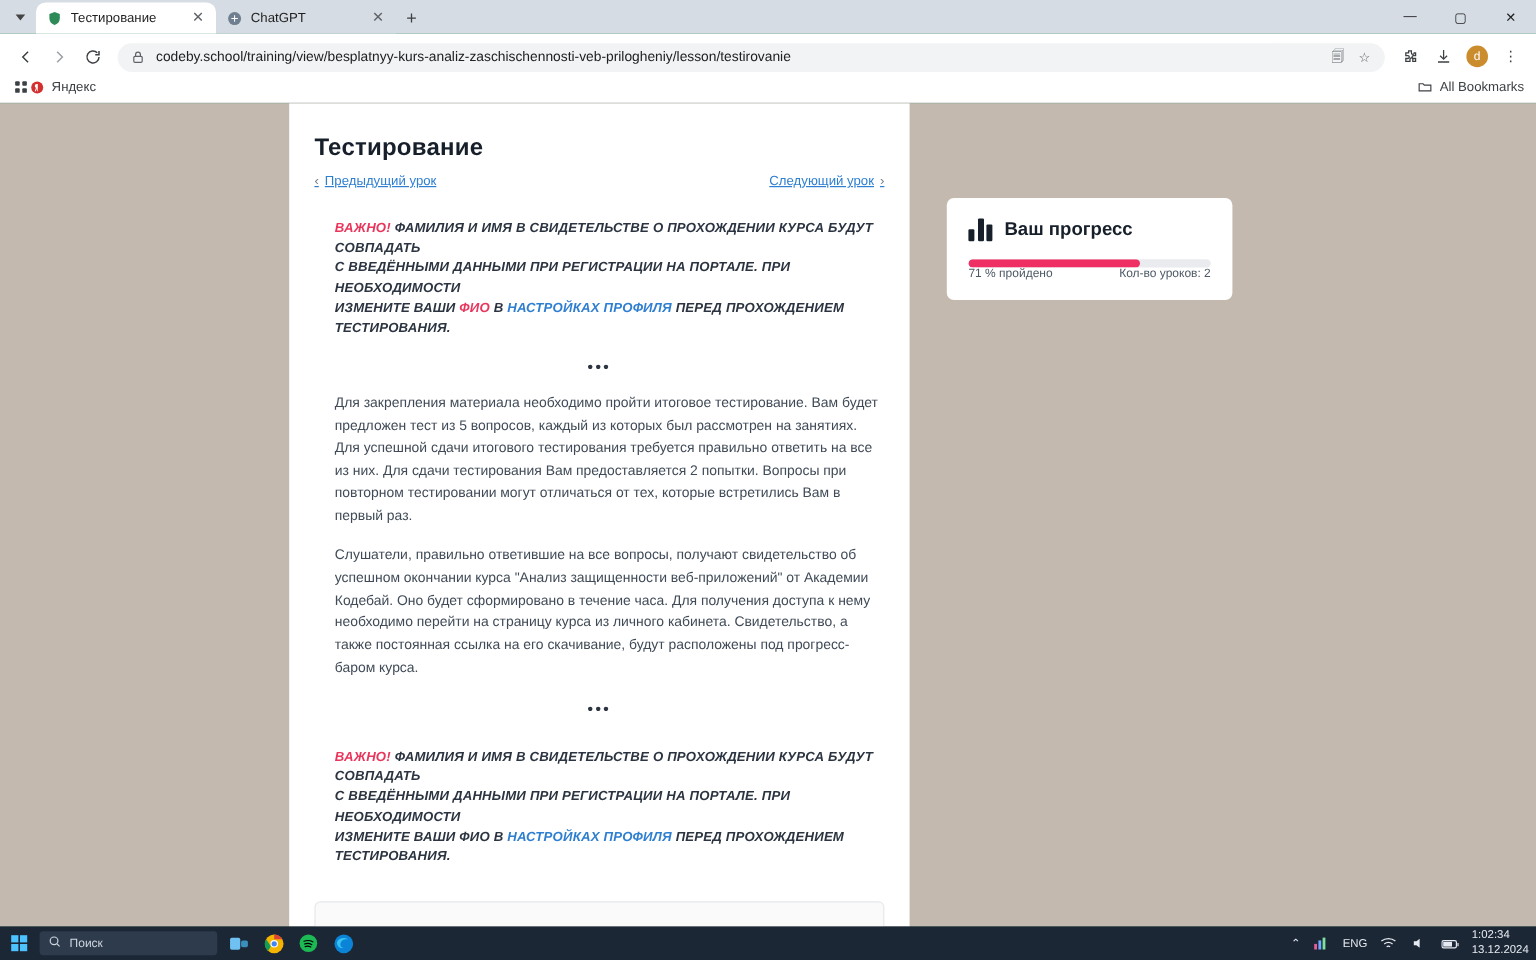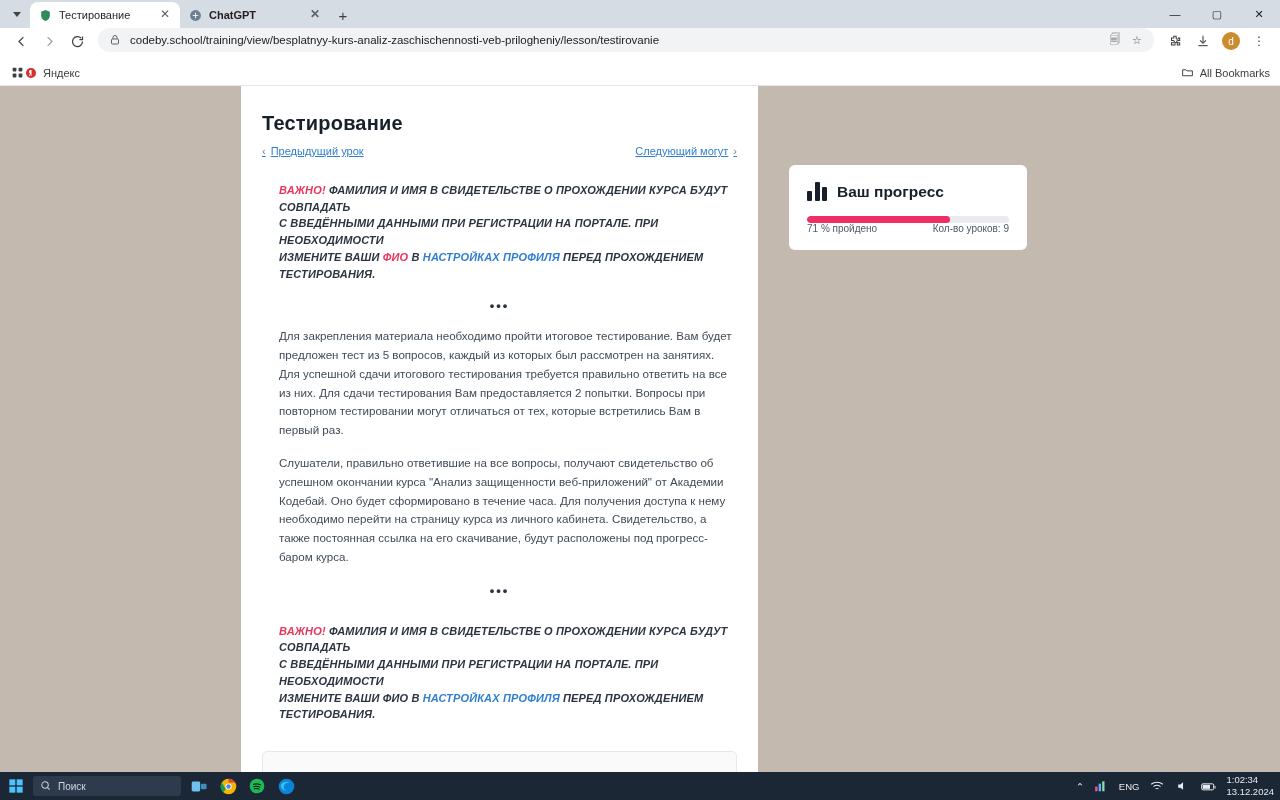--- a/index.html
+++ b/index.html
@@ -10,29 +10,29 @@
   }
 
   
   .browser { width: 1280px; height: 772px; background: #15803d; display: flex; flex-direction: column; }
 
   .tabstrip { height: 28px; background: #d6dce3; display: flex; align-items: flex-end; padding-left: 4px; position: relative; }
   .tabstrip-left { width: 26px; height: 28px; display: flex; align-items: center; justify-content: center; }
   .chev-down { width: 0; height: 0; border-left: 4px solid transparent; border-right: 4px solid transparent; border-top: 5px solid #444; }
   .tab { height: 26px; border-radius: 8px 8px 0 0; display: flex; align-items: center; padding: 0 8px; font-size: 11px; color: #1f1f1f; min-width: 150px; max-width: 180px; position: relative; }
   .tab.active { background: #ffffff; }
-  .tab.inactive { background: #d6dce3; font-weight: bold; }
+  .tab.inactive { background: #d6dce3; }
   .tab .favicon { width: 14px; height: 14px; margin-right: 7px; flex: 0 0 14px; display:flex; align-items:center; justify-content:center; }
   .tab .title { flex: 1; white-space: nowrap; overflow: hidden; text-overflow: ellipsis; }
   .tab .tabclose { width: 14px; height: 14px; font-size: 12px; line-height: 13px; text-align: center; color: #5f6368; }
   .newtab { width: 26px; height: 26px; display: flex; align-items: center; justify-content: center; font-size: 15px; color: #3c4043; }
   .wincontrols { position: absolute; right: 0; top: 0; height: 28px; display: flex; }
   .wincontrols div { width: 42px; height: 28px; display: flex; align-items: center; justify-content: center; font-size: 11px; color: #202124; }
 
-  .toolbar { height: 32px; background: #ffffff; display: flex; align-items: flex-start; padding: 0 8px; gap: 2px; }
+  .toolbar { height: 32px; background: #ffffff; display: flex; align-items: flex-end; padding: 0 8px; gap: 2px; }
   .navbtn { width: 26px; height: 26px; display: flex; align-items: center; justify-content: center; color: #3c4043; }
   .omnibox { flex: 1; height: 24px; background: #f1f3f4; border-radius: 13px; display: flex; align-items: center; padding: 0 10px; margin: 0 6px; gap: 8px; }
   .omnibox .url { font-size: 11.5px; color: #202124; white-space: nowrap; overflow: hidden; text-overflow: ellipsis; flex: 1; }
   .omni-icon { width: 14px; height: 14px; display:flex; align-items:center; justify-content:center; color:#5f6368; font-size: 11px; }
   .tbicon { width: 26px; height: 26px; display: flex; align-items: center; justify-content: center; color: #3c4043; font-size: 12px; }
   .profile-av { width: 18px; height: 18px; border-radius: 50%; background: #cb8c2e; color: #fff; font-size: 10px; display:flex; align-items:center; justify-content:center; }
 
   .bookmarks { height: 26px; background: #ffffff; display: flex; align-items: center; padding: 0 10px; gap: 0; border-bottom: 1px solid #e3e5e8; }
   .bm { display: flex; align-items: center; gap: 5px; font-size: 11px; color: #3c4043; }
   .bm-sq { width: 14px; height: 14px; display:flex; align-items:center; justify-content:center; }
@@ -202,21 +202,21 @@
 
       <div class="content-card">
         <h1 class="lesson-title">Тестирование</h1>
 
         <div class="navrow">
           <a class="navlink">
             <span class="arr">‹</span>
             <span>Предыдущий урок</span>
           </a>
           <a class="navlink">
-            <span>Следующий могут</span>
+            <span>Следующий урок</span>
             <span class="arr">›</span>
           </a>
         </div>
 
         <div class="notice">
           <span class="imp">ВАЖНО!</span>
           <span>ФАМИЛИЯ И ИМЯ В СВИДЕТЕЛЬСТВЕ О ПРОХОЖДЕНИИ КУРСА БУДУТ СОВПАДАТЬ</span><br>
           <span>С ВВЕДЁННЫМИ ДАННЫМИ ПРИ РЕГИСТРАЦИИ НА ПОРТАЛЕ. ПРИ НЕОБХОДИМОСТИ</span><br>
           <span>ИЗМЕНИТЕ ВАШИ </span><span class="fio">ФИО</span><span> В </span><a>НАСТРОЙКАХ ПРОФИЛЯ</a><span> ПЕРЕД ПРОХОЖДЕНИЕМ ТЕСТИРОВАНИЯ.</span>
         </div>
@@ -252,21 +252,21 @@
               <i style="height:19px"></i>
               <i style="height:14px"></i>
           </span>
           <span class="t">Ваш прогресс</span>
         </div>
         <div class="pbar">
             <span id="pbar-fill" style="width: 71%; background: rgb(239, 46, 99);"></span>
           </div>
         <div class="pc-foot">
           <span>71 % пройдено</span>
-          <span>Кол-во уроков: 9</span>
+          <span>Кол-во уроков: 2</span>
         </div>
       </div>
 
     </div>
   </div>
 </div>
 
 <div class="taskbar">
   <div class="tb-start">
     <svg width="16" height="16" viewBox="0 0 24 24">

